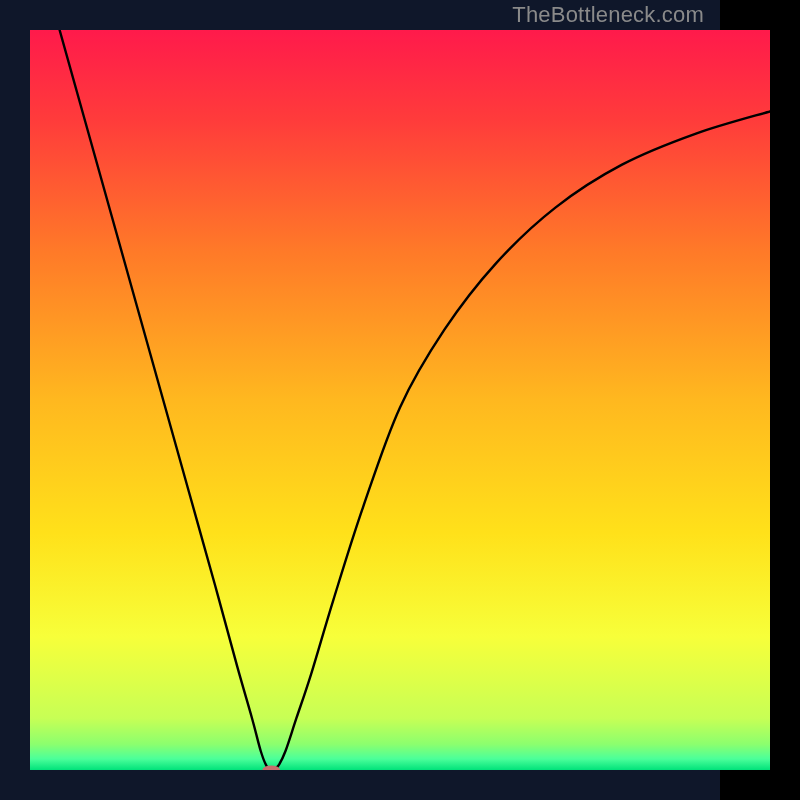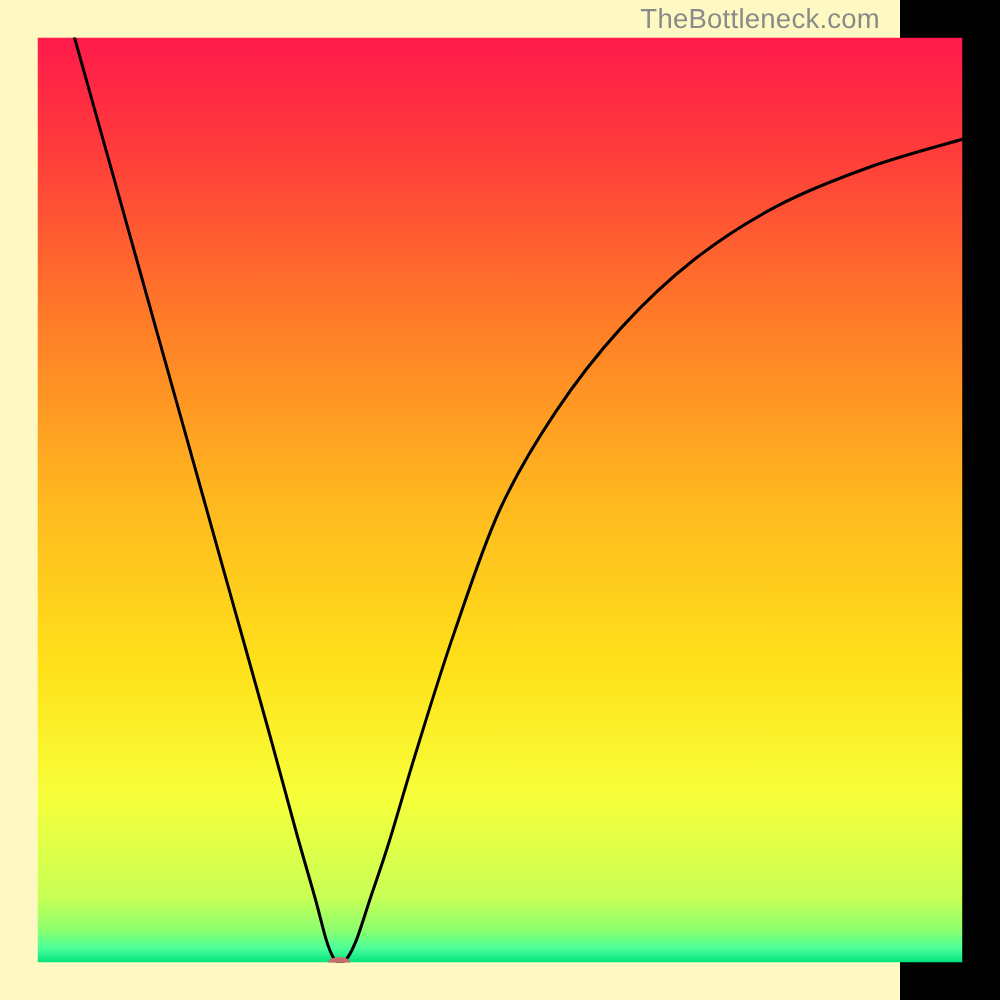--- a/index.html
+++ b/index.html
@@ -7,21 +7,21 @@
     padding: 0;
     width: 800px;
     height: 800px;
     background: #000000;
     overflow: hidden;
   }
   .frame {
     position: relative;
     width: 720px;
     height: 800px;
-    background: #fef9c3;
+    background: #0f172a;
   }
   .watermark {
     position: absolute;
     top: 2px;
     right: 16px;
     font-family: Arial, "Helvetica Neue", Helvetica, sans-serif;
     font-size: 22px;
     font-weight: 500;
     color: #8a8a8a;
     letter-spacing: 0.2px;

